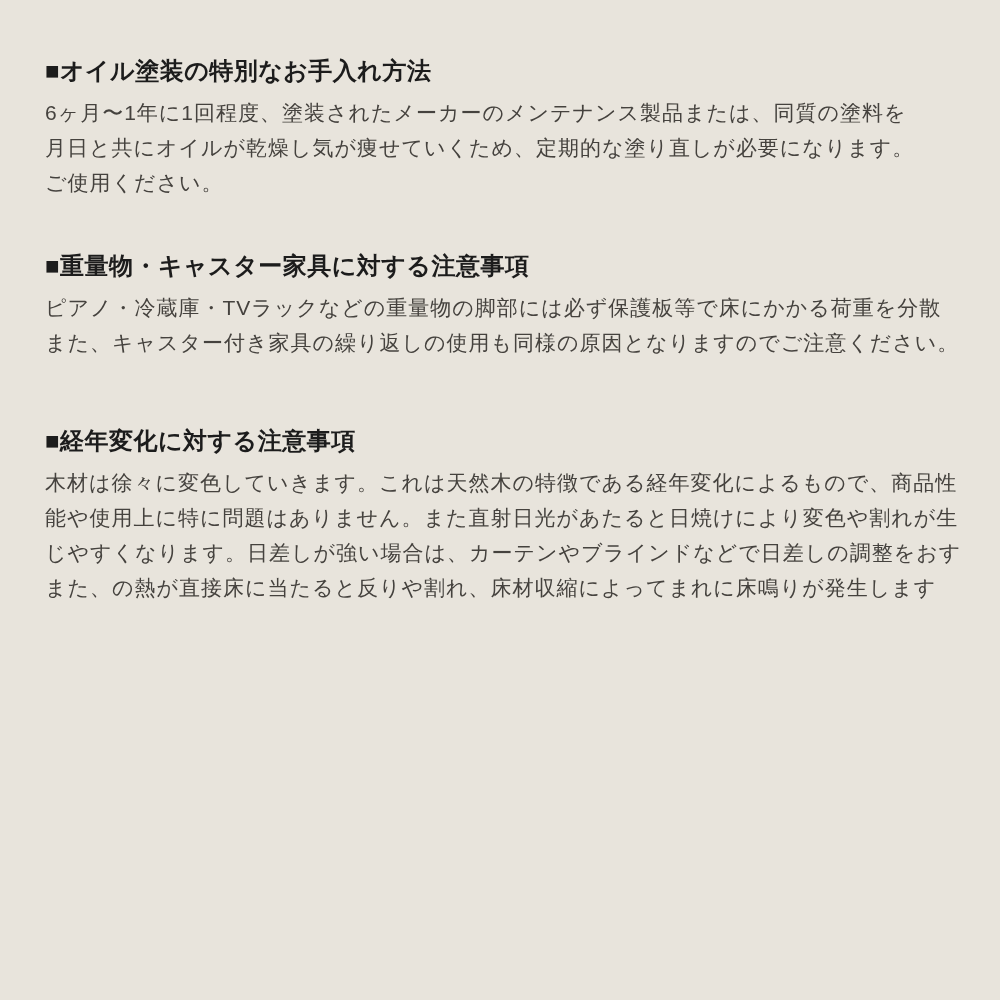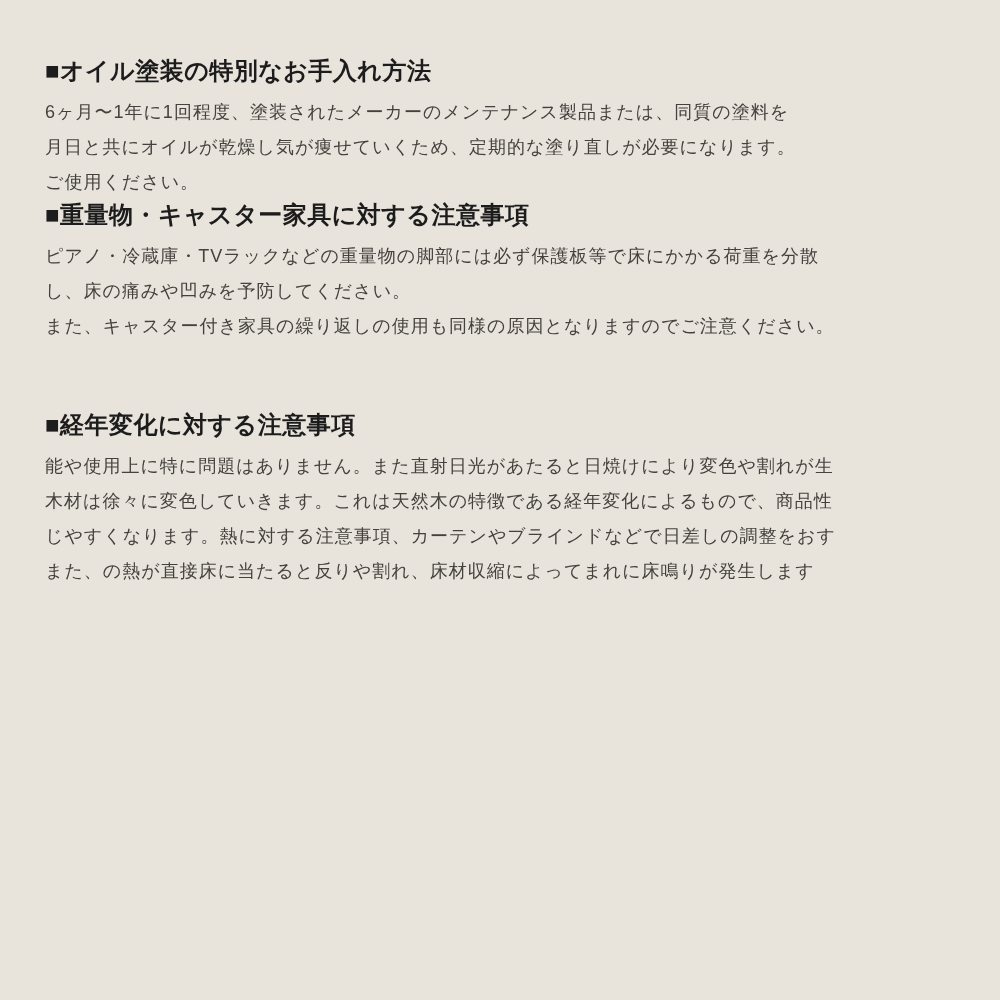--- a/index.html
+++ b/index.html
@@ -16,37 +16,37 @@
   .page {
     box-sizing: border-box;
     width: 1000px;
     height: 1000px;
     padding: 56px 40px 0 45px;
   }
   .section {
     margin: 0;
   }
   
-  .section:nth-of-type(1) { }
+  .section:nth-of-type(1) { margin-bottom: 51px; }
   .section:nth-of-type(2) { margin-bottom: 66px; }
   .section:nth-of-type(3) { margin-bottom: 53px; }
   .section:nth-of-type(4) { margin-bottom: 16px; }
 
   .section-heading {
     font-size: 24px;
     font-weight: bold;
     line-height: 30px;
     height: 30px;
     color: #1c1c1c;
     letter-spacing: 0.5px;
     margin: 0 0 9px 0;
     white-space: nowrap;
   }
   .body-line {
-    font-size: 18px;
+    font-size: 21px;
     line-height: 35px;
     height: 35px;
     color: #45423e;
     letter-spacing: 1px;
     white-space: nowrap;
   }
 </style>
 </head>
 <body>
 
@@ -56,25 +56,24 @@
     <h2 class="section-heading">■オイル塗装の特別なお手入れ方法</h2>
     <div class="body-line">6ヶ月〜1年に1回程度、塗装されたメーカーのメンテナンス製品または、同質の塗料を</div>
     <div class="body-line">月日と共にオイルが乾燥し気が痩せていくため、定期的な塗り直しが必要になります。</div>
     <div class="body-line">ご使用ください。</div>
   </div>
 
 
   <div class="section">
     <h2 class="section-heading">■重量物・キャスター家具に対する注意事項</h2>
     <div class="body-line">ピアノ・冷蔵庫・TVラックなどの重量物の脚部には必ず保護板等で床にかかる荷重を分散</div>
-    <div class="body-line">し、床の痛みや凹みを予防してください。</div>
     <div class="body-line">また、キャスター付き家具の繰り返しの使用も同様の原因となりますのでご注意ください。</div>
   </div>
 
   <div class="section">
     <h2 class="section-heading">■経年変化に対する注意事項</h2>
+    <div class="body-line">木材は徐々に変色していきます。これは天然木の特徴である経年変化によるもので、商品性</div>
     <div class="body-line">能や使用上に特に問題はありません。また直射日光があたると日焼けにより変色や割れが生</div>
-    <div class="body-line">木材は徐々に変色していきます。これは天然木の特徴である経年変化によるもので、商品性</div>
-    <div class="body-line">じやすくなります。熱に対する注意事項、カーテンやブラインドなどで日差しの調整をおす</div>
+    <div class="body-line">じやすくなります。日差しが強い場合は、カーテンやブラインドなどで日差しの調整をおす</div>
     <div class="body-line">また、の熱が直接床に当たると反りや割れ、床材収縮によってまれに床鳴りが発生します</div>
   </div>
 
 </div>
 
 </body></html>

